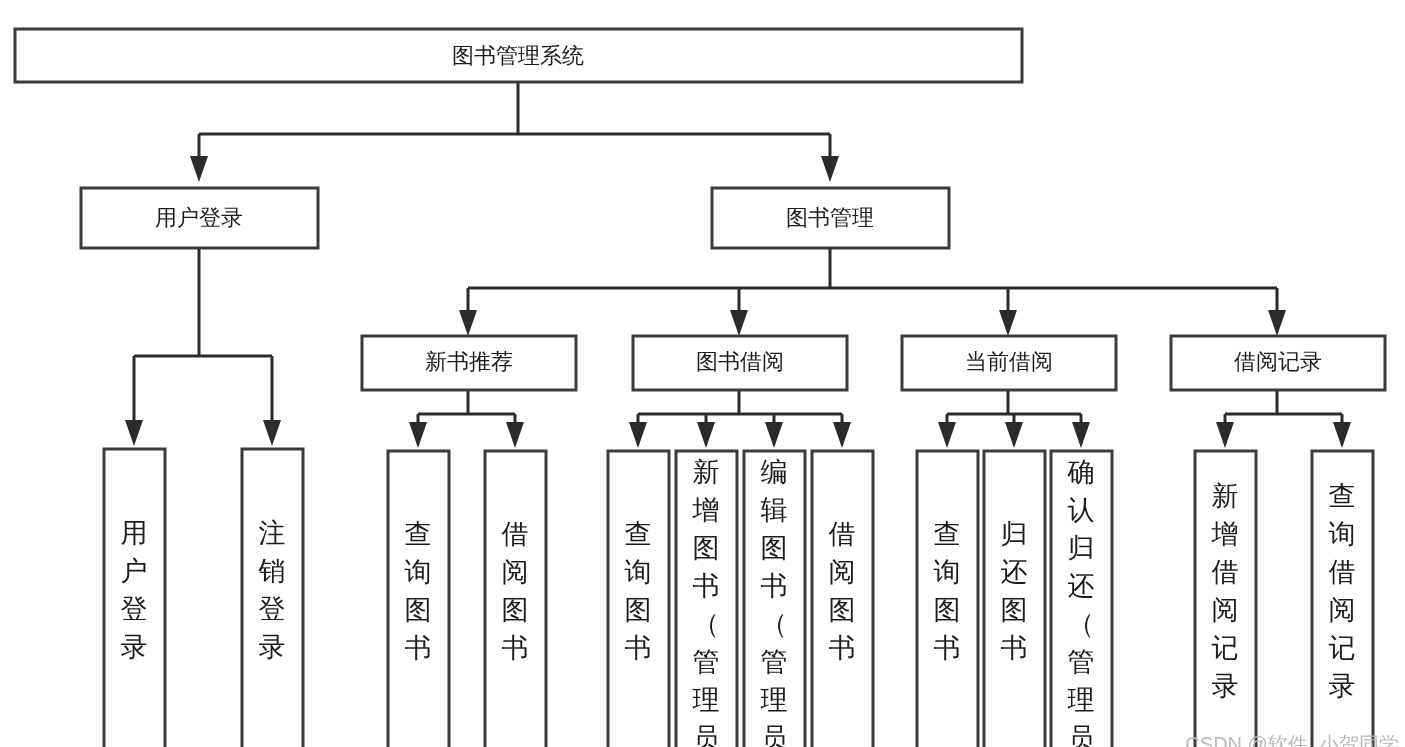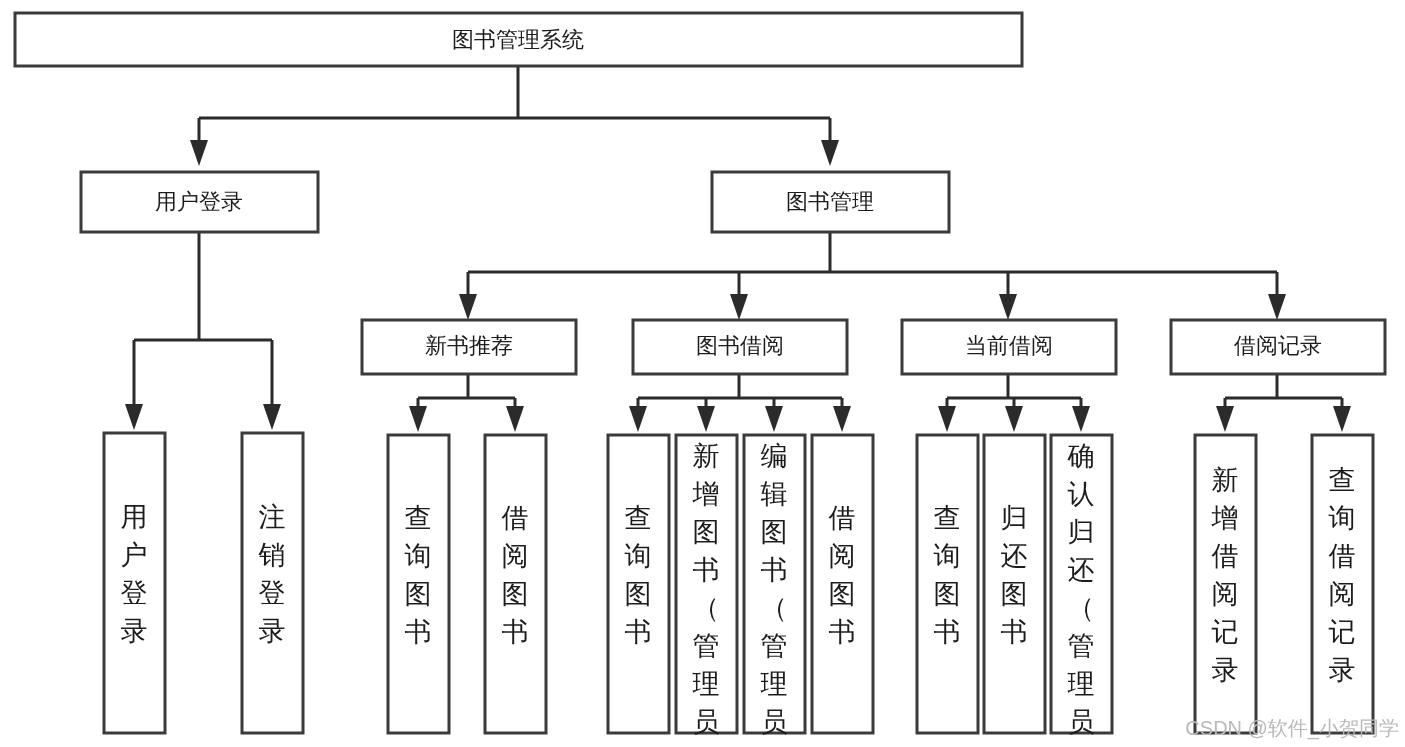--- a/index.html
+++ b/index.html
@@ -10,21 +10,21 @@
   body {
     width: 1405px;
     height: 747px;
     font-family: "Liberation Sans", "DejaVu Sans", sans-serif;
     overflow: hidden;
     position: relative;
   }
   #diagram-root {
     position: absolute;
     left: 0;
-    top: 0;
+    top: 16px;
     width: 1405px;
     height: 649px;
   }
   svg { display: block; }
   .node-rect {
     fill: #ffffff;
     stroke: #3b3b3b;
     stroke-width: 3;
   }
   .connector {

